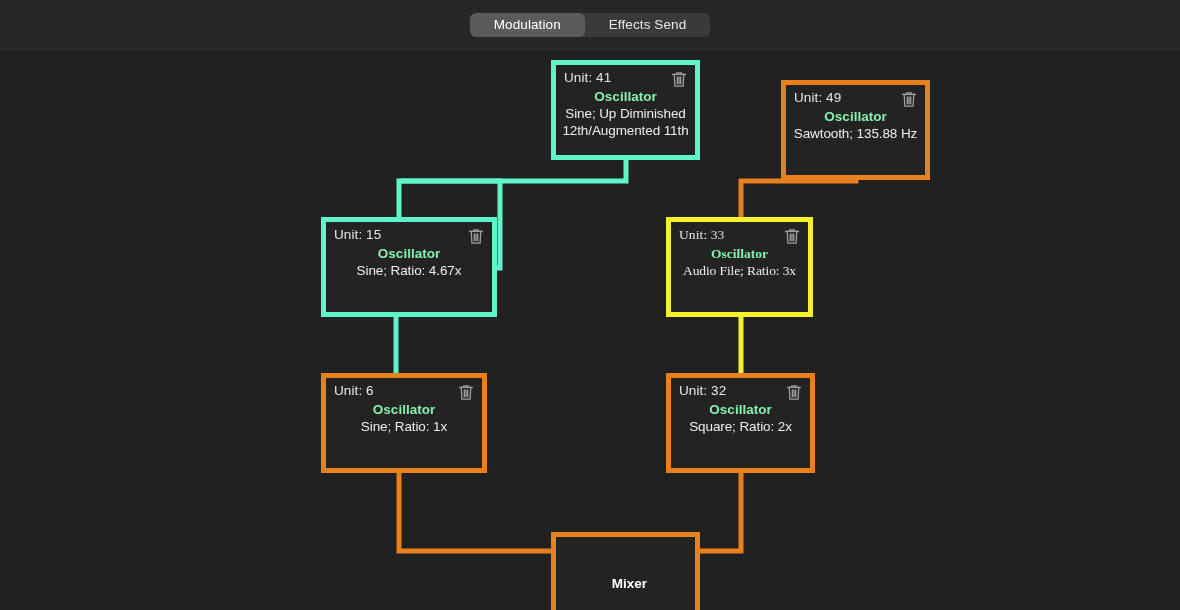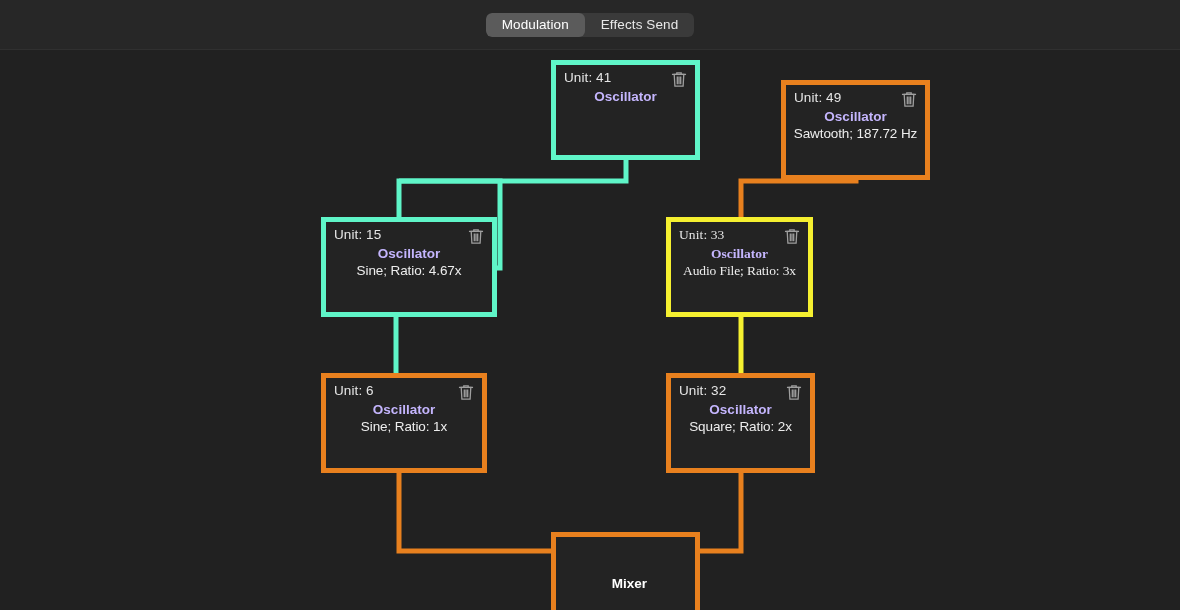--- a/index.html
+++ b/index.html
@@ -34,21 +34,21 @@
     background: #3a3a3a;
     border-radius: 6px;
     padding: 0;
     height: 24px;
     overflow: hidden;
   }
   .seg-btn {
     display: flex;
     align-items: center;
     justify-content: center;
-    padding: 0 16px;
+    padding: 0 24px;
     font-size: 13.5px;
     color: #e8e8e8;
     background: transparent;
     border: none;
     cursor: pointer;
     white-space: nowrap;
     font-family: "Liberation Sans", sans-serif;
     letter-spacing: 0.1px;
   }
   .seg-btn.active {
@@ -108,21 +108,21 @@
     left: 0;
     right: 0;
     top: 23px;
     text-align: center;
     padding: 0 4px;
     box-sizing: border-box;
   }
   .node-title {
     font-size: 13.5px;
     font-weight: bold;
-    color: #c4b5fd;
+    color: #86efac;
     line-height: 17px;
   }
   .node-sub {
     font-size: 13.5px;
     color: #ededed;
     line-height: 17px;
     letter-spacing: -0.1px;
   }
   .mixer-label {
     position: absolute;
@@ -169,35 +169,36 @@
         <span class="trash-btn"><svg viewBox="0 0 16 17" width="16" height="17" fill="none" stroke="#cfcfcf" stroke-width="1.3" stroke-linecap="square">
             <path d="M1.6 3.4 H14.4"></path>
             <path d="M5.8 3.4 V1.9 H10.2 V3.4"></path>
             <path d="M3.2 3.4 L3.9 15.2 H12.1 L12.8 3.4 Z"></path>
             <path d="M6.3 6.2 V12.6"></path>
             <path d="M8 6.2 V12.6"></path>
             <path d="M9.7 6.2 V12.6"></path>
           </svg></span>
         <div class="node-body">
           <div class="node-title">Oscillator</div>
+          <div class="node-sub">Sine; Up Diminished 12th/Augmented 11th</div>
         </div>
       </div>
       <div class="node" style="left: 781px; top: 9px; width: 149px; height: 100px; border-color: rgb(232, 128, 30); margin-top: 20px;">
         <span class="node-unit">Unit: 49</span>
         <span class="trash-btn"><svg viewBox="0 0 16 17" width="16" height="17" fill="none" stroke="#cfcfcf" stroke-width="1.3" stroke-linecap="square">
             <path d="M1.6 3.4 H14.4"></path>
             <path d="M5.8 3.4 V1.9 H10.2 V3.4"></path>
             <path d="M3.2 3.4 L3.9 15.2 H12.1 L12.8 3.4 Z"></path>
             <path d="M6.3 6.2 V12.6"></path>
             <path d="M8 6.2 V12.6"></path>
             <path d="M9.7 6.2 V12.6"></path>
           </svg></span>
         <div class="node-body">
           <div class="node-title">Oscillator</div>
-          <div class="node-sub">Sawtooth; 187.72 Hz</div>
+          <div class="node-sub">Sawtooth; 135.88 Hz</div>
         </div>
       </div>
       <div class="node" style="left: 321px; top: 166px; width: 176px; height: 100px; border-color: rgb(95, 245, 200);">
         <span class="node-unit">Unit: 15</span>
         <span class="trash-btn"><svg viewBox="0 0 16 17" width="16" height="17" fill="none" stroke="#cfcfcf" stroke-width="1.3" stroke-linecap="square">
             <path d="M1.6 3.4 H14.4"></path>
             <path d="M5.8 3.4 V1.9 H10.2 V3.4"></path>
             <path d="M3.2 3.4 L3.9 15.2 H12.1 L12.8 3.4 Z"></path>
             <path d="M6.3 6.2 V12.6"></path>
             <path d="M8 6.2 V12.6"></path>

